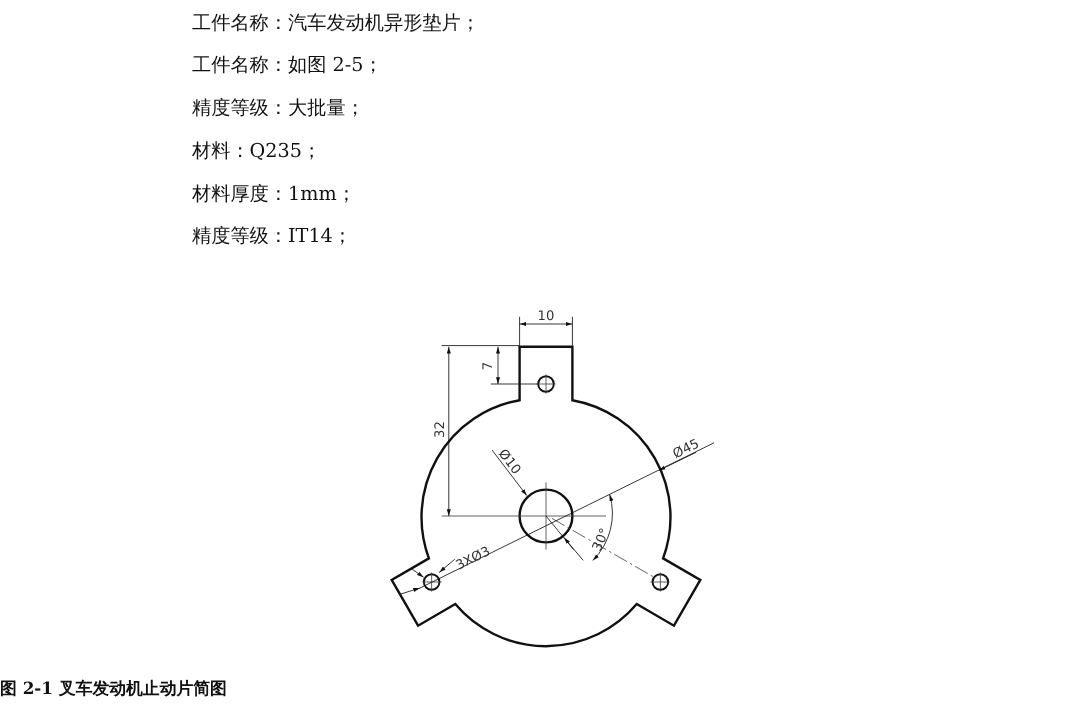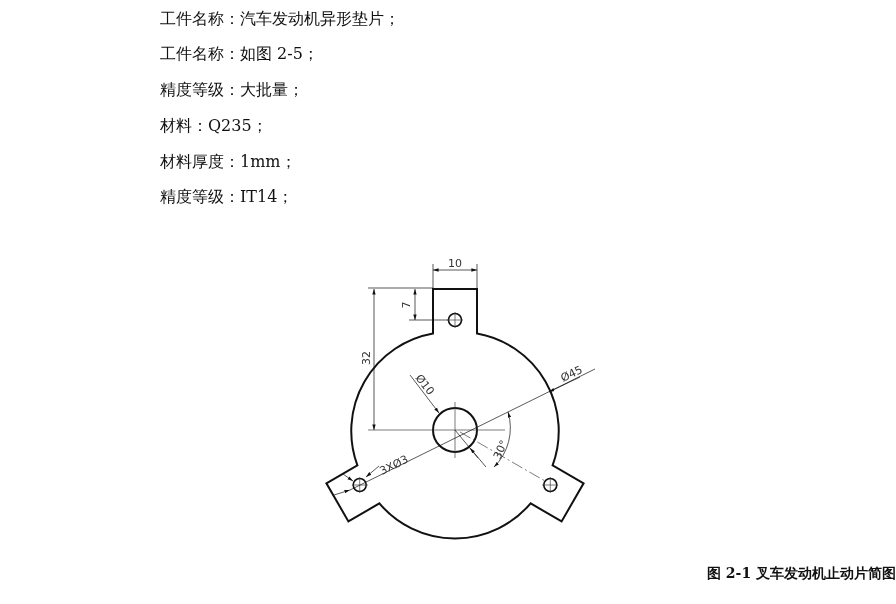--- a/index.html
+++ b/index.html
@@ -1,21 +1,21 @@
 <!DOCTYPE html>
 <html><head>
 <meta charset="utf-8">
 <style>
   html, body { margin: 0; padding: 0; background: #ffffff; }
   body { width: 896px; height: 604px; position: relative; overflow: hidden;
          font-family: "DejaVu Serif", "Liberation Serif", serif; color: #111; }
   .spec-list { position: absolute; left: 148px; top: 0; }
   .spec-line { position: absolute; left: 12px; white-space: nowrap; font-size: 16px; line-height: 20px; }
   .figure { position: absolute; left: 300px; top: 250px; width: 320px; height: 290px; }
-  .caption { position: absolute; top: 565px; left: 0; width: 896px; text-align: right;
+  .caption { position: absolute; top: 565px; left: 0; width: 896px; text-align: left;
              font-size: 14px; font-weight: bold; }
   svg text { font-family: "DejaVu Sans", "Liberation Sans", sans-serif; }
 </style>
 </head>
 <body>
 
 <div class="spec-list">
   <div class="spec-line" style="top:9px"><span>工件名称：</span><span>汽车发动机异形垫片；</span></div>
   <div class="spec-line" style="top:44px"><span>工件名称：</span><span>如图 2-5；</span></div>
   <div class="spec-line" style="top:80px"><span>精度等级：</span><span>大批量；</span></div>

